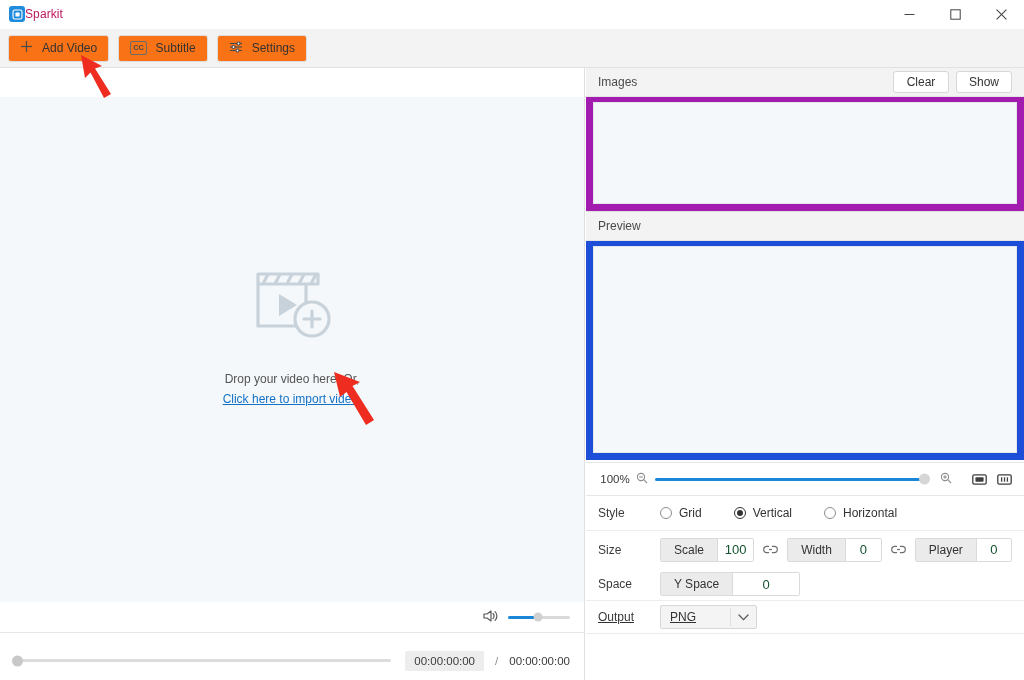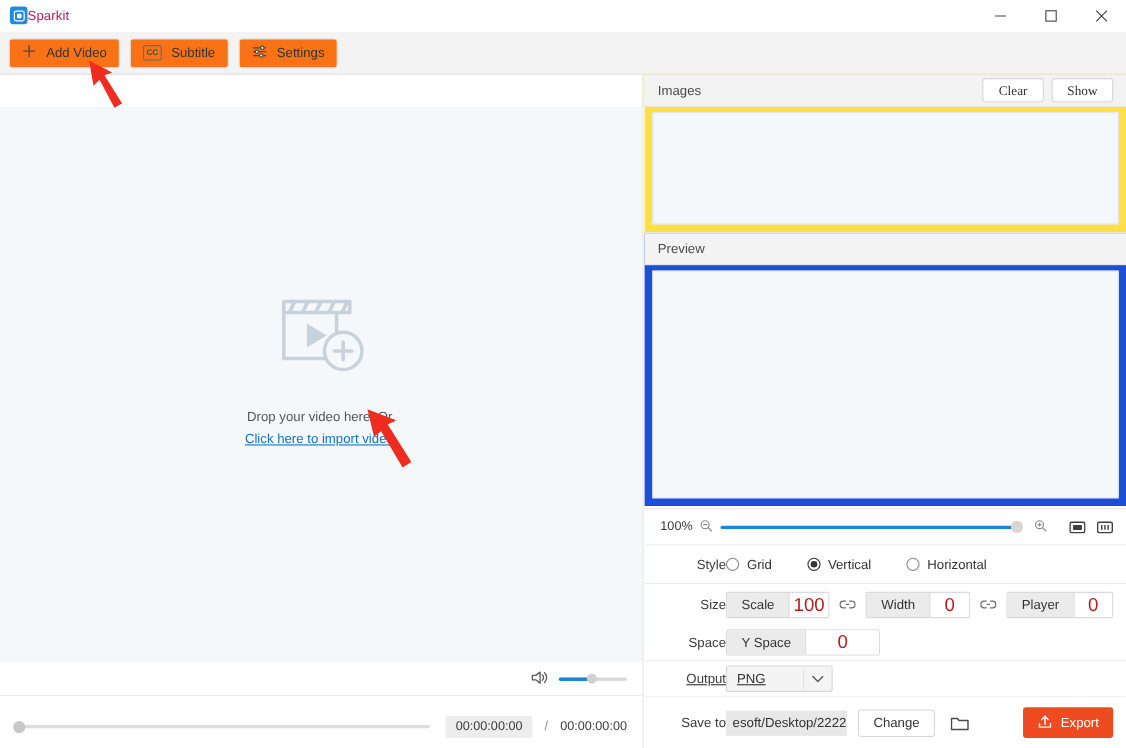--- a/index.html
+++ b/index.html
@@ -54,21 +54,21 @@
   
   .player-pane {
     position:absolute; left:0; top:68px; width:585px; height:612px;
     background:#fff; border-right:1px solid #e0e0e0;
   }
   .pane-header {
     height:29px; background:#f3f3f3; border-bottom:1px solid #e4e4e4;
     display:flex; align-items:center; padding:0 12px; font-size:12px; color:#4a4a4a;
   }
   .pane-header .ttl { line-height:1; }
-  .pane-header .hdr-actions { margin-left:auto; display:flex; gap:7px;font-family:Liberation Serif, serif; }
+  .pane-header .hdr-actions { margin-left:auto; display:flex; gap:7px; }
   .hdr-btn {
     height:22px; min-width:56px; background:#fff; border:1px solid #d7d7d7; border-radius:3px;
     font-size:12px; color:#333; display:flex; align-items:center; justify-content:center;
     cursor:default;
   }
 
   .dropzone {
     position:absolute; left:0; top:29px; width:584px; height:505px;
     background:#f4f8fb;
     display:flex; flex-direction:column; align-items:center; justify-content:center;
@@ -106,21 +106,21 @@
   }
   .time-cur {
     background:#ededed; color:#3b3b3b; font-size:11.5px; padding:4px 9px; border-radius:2px;
     font-family:"Liberation Sans", sans-serif;
   }
   .time-sep { color:#8c8c8c; margin:0 11px; font-size:11.5px; }
   .time-total { color:#3b3b3b; font-size:11.5px; }
 
   
   .images-pane {
-    position:absolute; left:586px; top:68px; width:438px; height:143px; background:#fde047;
+    position:absolute; left:586px; top:68px; width:438px; height:143px; background:#a21caf;
   }
   .images-body {
     position:absolute; left:7px; top:34px; width:424px; height:102px;
     background:#f5f8fb; border:1px solid #e3e7ea;
   }
   .divider-h {
     position:absolute; left:586px; top:211px; width:438px; height:1px; background:#e0e0e0;
   }
   .preview-pane {
     position:absolute; left:586px; top:212px; width:507px; height:248px; background:#1d4ed8;
@@ -142,21 +142,21 @@
   }
   .zoom-knob {
     position:absolute; right:0; top:50%; transform:translate(3px,-50%);
     width:11px; height:11px; border-radius:50%; background:#d6d6d6;
   }
   .zoom-big { margin:0 10px 0 13px; color:#8d8d8d; }
   .zoom-ic { margin-left:10px; color:#3f3f3f; display:flex; align-items:center; }
 
   .opt-row {
     position:absolute; left:586px; width:438px; display:flex; align-items:center;
-    padding:0 12px; background:#fff;text-align:right;
+    padding:0 12px; background:#fff;
   }
   .opt-label { width:62px; font-size:12px; color:#3a3a3a; flex:none; }
   #row-style { top:496px; height:35px; border-bottom:1px solid #ececec; }
   #row-size  { top:531px; height:37px; }
   #row-space { top:568px; height:33px; border-bottom:1px solid #ececec; }
   #row-output{ top:601px; height:33px; border-bottom:1px solid #ececec;text-decoration:underline; }
   #row-saveto{ top:634px; height:46px; }
 
   .radio { display:flex; align-items:center; gap:7px; margin-right:32px; cursor:default; }
   .radio .dot {
@@ -168,21 +168,21 @@
     content:""; width:6px; height:6px; border-radius:50%; background:#333;
   }
   .radio .rl { font-size:12px; color:#333; }
 
   .field { display:flex; height:24px; border:1px solid #dadada; border-radius:2px; overflow:hidden; }
   .field .fl {
     background:#ebebeb; color:#333; font-size:12px; padding:0 13px;
     display:flex; align-items:center; border-right:1px solid #dadada;
   }
   .field .fv {
-    background:#fff; color:#b91c1c; font-size:17px; width:66px;
+    background:#fff; color:#14532d; font-size:13px; width:66px;
     display:flex; align-items:center; justify-content:center;
   }
   .linkico { margin:0 9px; color:#6d6d6d; display:flex; align-items:center; }
 
   .select {
     position:relative; width:97px; height:24px; border:1px solid #d7d7d7; border-radius:2px;
     background:#f4f4f4; display:flex; align-items:center; padding:0 9px; font-size:12px; color:#333;
   }
   .select .caret { position:absolute; right:7px; top:50%; transform:translateY(-50%); color:#5a5a5a; }
   .select::before {
@@ -440,40 +440,20 @@
     <div class="select">
       <span>PNG</span>
       <span class="caret">
         <svg width="11" height="7" viewBox="0 0 11 7">
             <path d="M1 1 L5.5 5.6 L10 1" fill="none" stroke="#5a5a5a" stroke-width="1.3" stroke-linecap="round"></path>
           </svg>
       </span>
     </div>
   </div>
 
-  <div class="opt-row" id="row-saveto">
-    <span class="opt-label">Save to</span>
-    <div class="path-box">esoft/Desktop/2222</div>
-    <div class="change-btn">Change</div>
-    <span class="folder-ico">
-      <svg width="17" height="15" viewBox="0 0 17 15">
-        <path d="M1 3.2 h5.4 l1.4 1.8 H16 v8.2 H1 Z" fill="none" stroke="#4a4a4a" stroke-width="1.3" stroke-linejoin="round"></path>
-      </svg>
-    </span>
-    <div class="export-btn">
-      <span>
-        <svg width="14" height="14" viewBox="0 0 14 14">
-          <path d="M7 9.5 V2.4" stroke="#fff" stroke-width="1.3" stroke-linecap="round"></path>
-          <path d="M4.2 5 L7 2.2 L9.8 5" fill="none" stroke="#fff" stroke-width="1.3" stroke-linecap="round" stroke-linejoin="round"></path>
-          <path d="M2 9 v3 h10 v-3" fill="none" stroke="#fff" stroke-width="1.3" stroke-linecap="round" stroke-linejoin="round"></path>
-        </svg>
-      </span>
-      <span>Export</span>
-    </div>
-  </div>
 
   <div class="arrow" id="arrow-addvideo">
     <svg width="60" height="55" viewBox="0 0 60 55">
       <path d="M3 3 L24 14 L17 16.5 L33 42 L26 46 L12.5 20.5 L7 26 Z" fill="#ee2c20"></path>
     </svg>
   </div>
   <div class="arrow" id="arrow-import">
     <svg width="75" height="62" viewBox="0 0 75 62">
       <path d="M4 4 L30 14 L22.5 18 L44 52 L36 57 L16.5 24 L10 29 Z" fill="#ee2c20"></path>
     </svg>

